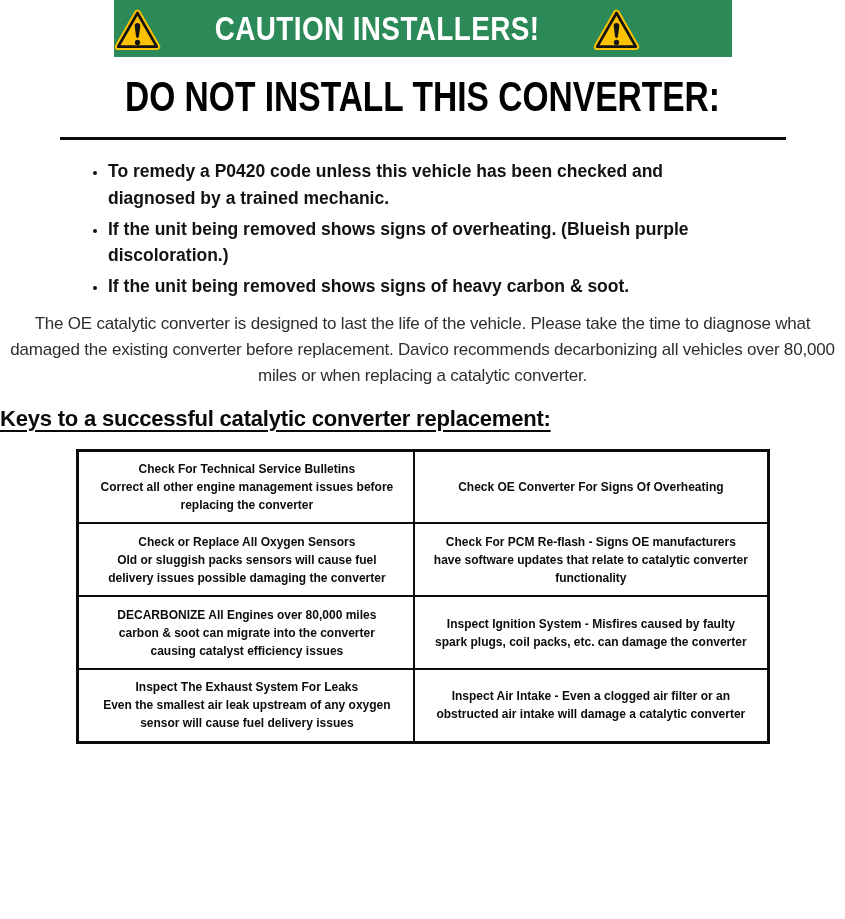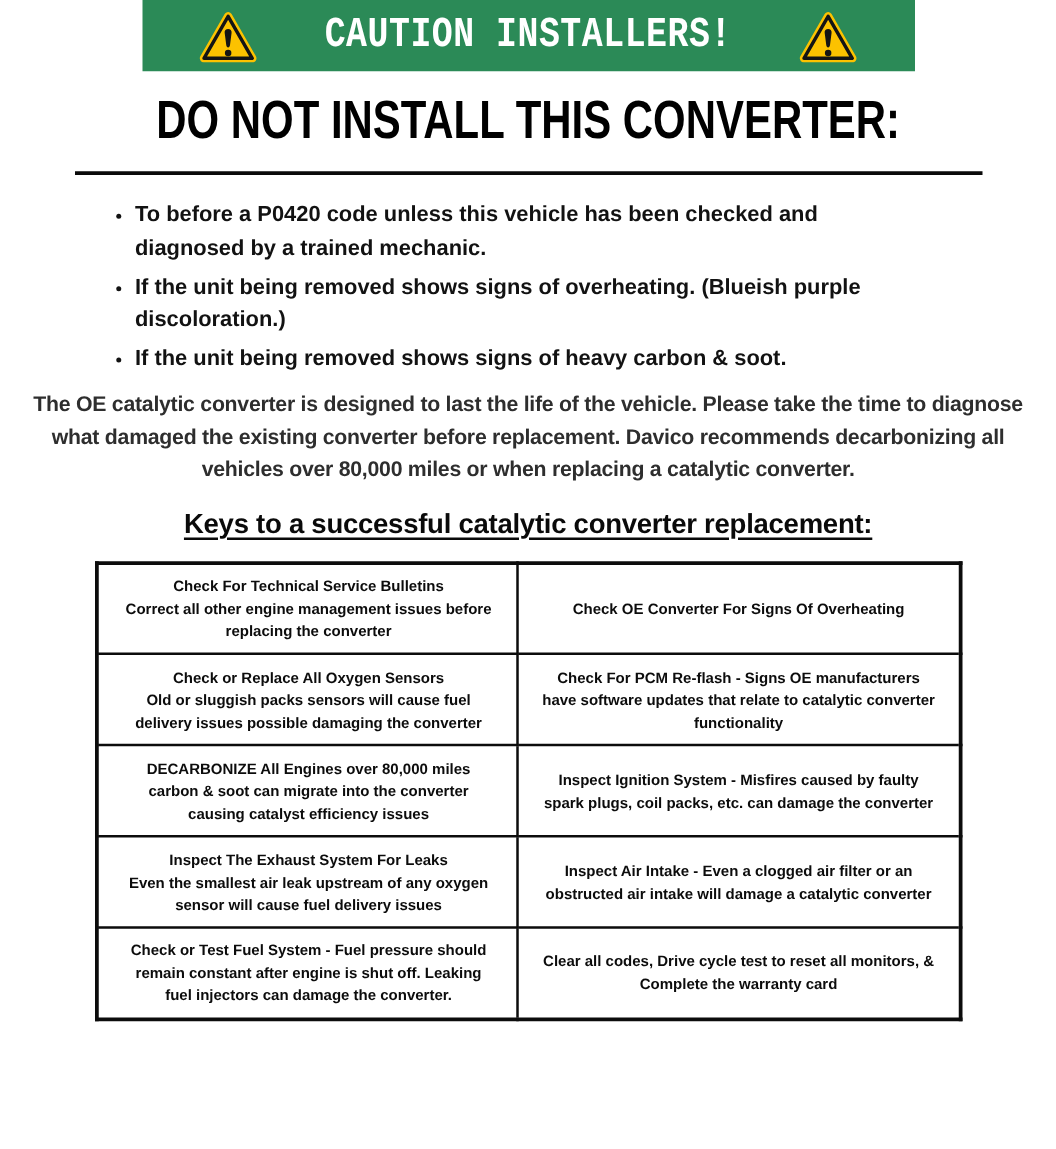--- a/index.html
+++ b/index.html
@@ -15,23 +15,22 @@
   .page { width: 845px; height: 919px; position: relative; background:#fff; }
 
   
   .banner {
     width: 618px;
     height: 57px;
     margin: 0 auto;
     background: #2B8A57;
     display: flex;
     align-items: center;
-    justify-content: center;
+    justify-content: flex-start;
     gap: 18px;
-    font-family: Liberation Mono, monospace;
   }
   .tri { width: 47px; height: 42px; flex: 0 0 auto; }
   .banner-title {
     color: #ffffff;
     font-size: 34px;
     font-weight: 800;
     letter-spacing: 0.5px;
     white-space: nowrap;
     display: inline-block;
     transform: scaleX(0.82);
@@ -72,30 +71,30 @@
     color: #121212;
   }
   .warning-list li::marker { font-size: 13px; }
 
   
   .note {
     width: 832px;
     margin: 11px auto 0 auto;
     text-align: center;
     font-size: 17px;
-    font-weight: 700;
+    font-weight: 400;
     line-height: 1.55;
     color: #2e2e2e;
     letter-spacing: -0.2px;
   }
 
   
   .keys-heading {
     margin-top: 16px;
-    text-align: center;
+    text-align: left;
     font-size: 22px;
     font-weight: 800;
     color: #0a0a0a;
     text-decoration: underline;
     text-underline-offset: 4px;
     text-decoration-thickness: 2px;
     letter-spacing: -0.2px;
   }
 
   
@@ -142,21 +141,21 @@
       <path d="M55 36 c4.2 0 7.2 3.1 6.6 7.2 l-3 23.6 c-0.4 3.1 -1.7 4.7 -3.6 4.7 s-3.2 -1.6 -3.6 -4.7 l-3 -23.6 c-0.6 -4.1 2.4 -7.2 6.6 -7.2 z" fill="#141414"></path>
       <circle cx="55" cy="82" r="6.2" fill="#141414"></circle>
     </svg>
   </header>
 
   <h1 class="main-heading">DO NOT INSTALL THIS CONVERTER:</h1>
 
   <div class="rule"></div>
 
   <ul class="warning-list">
-    <li>To before a P0420 code unless this vehicle has been checked and diagnosed by a trained mechanic.</li>
+    <li>To remedy a P0420 code unless this vehicle has been checked and diagnosed by a trained mechanic.</li>
     <li>If the unit being removed shows signs of overheating. (Blueish purple discoloration.)</li>
     <li>If the unit being removed shows signs of heavy carbon &amp; soot.</li>
   </ul>
 
   <p class="note">The OE catalytic converter is designed to last the life of the vehicle. Please take the time to diagnose what damaged the existing converter before replacement. Davico recommends decarbonizing all vehicles over 80,000 miles or when replacing a catalytic converter.</p>
 
   <h2 class="keys-heading">Keys to a successful catalytic converter replacement:</h2>
 
   <table class="keys-table">
     <tbody>
@@ -172,20 +171,16 @@
       </tr>
       <tr>
         <td class="col-left">DECARBONIZE All Engines over 80,000 miles carbon &amp; soot can migrate into the converter causing catalyst efficiency issues</td>
         <td class="col-right">Inspect Ignition System - Misfires caused by faulty spark plugs, coil packs, etc. can damage the converter</td>
       </tr>
       <tr>
         <td class="col-left">Inspect The Exhaust System For Leaks
 Even the smallest air leak upstream of any oxygen sensor will cause fuel delivery issues</td>
         <td class="col-right">Inspect Air Intake - Even a clogged air filter or an obstructed air intake will damage a catalytic converter</td>
       </tr>
-      <tr>
-        <td class="col-left">Check or Test Fuel System - Fuel pressure should remain constant after engine is shut off.  Leaking fuel injectors can damage the converter.</td>
-        <td class="col-right">Clear all codes,  Drive cycle test to reset all monitors, &amp; Complete the warranty card</td>
-      </tr>
     </tbody>
   </table>
 
 </div>
 
 </body></html>

